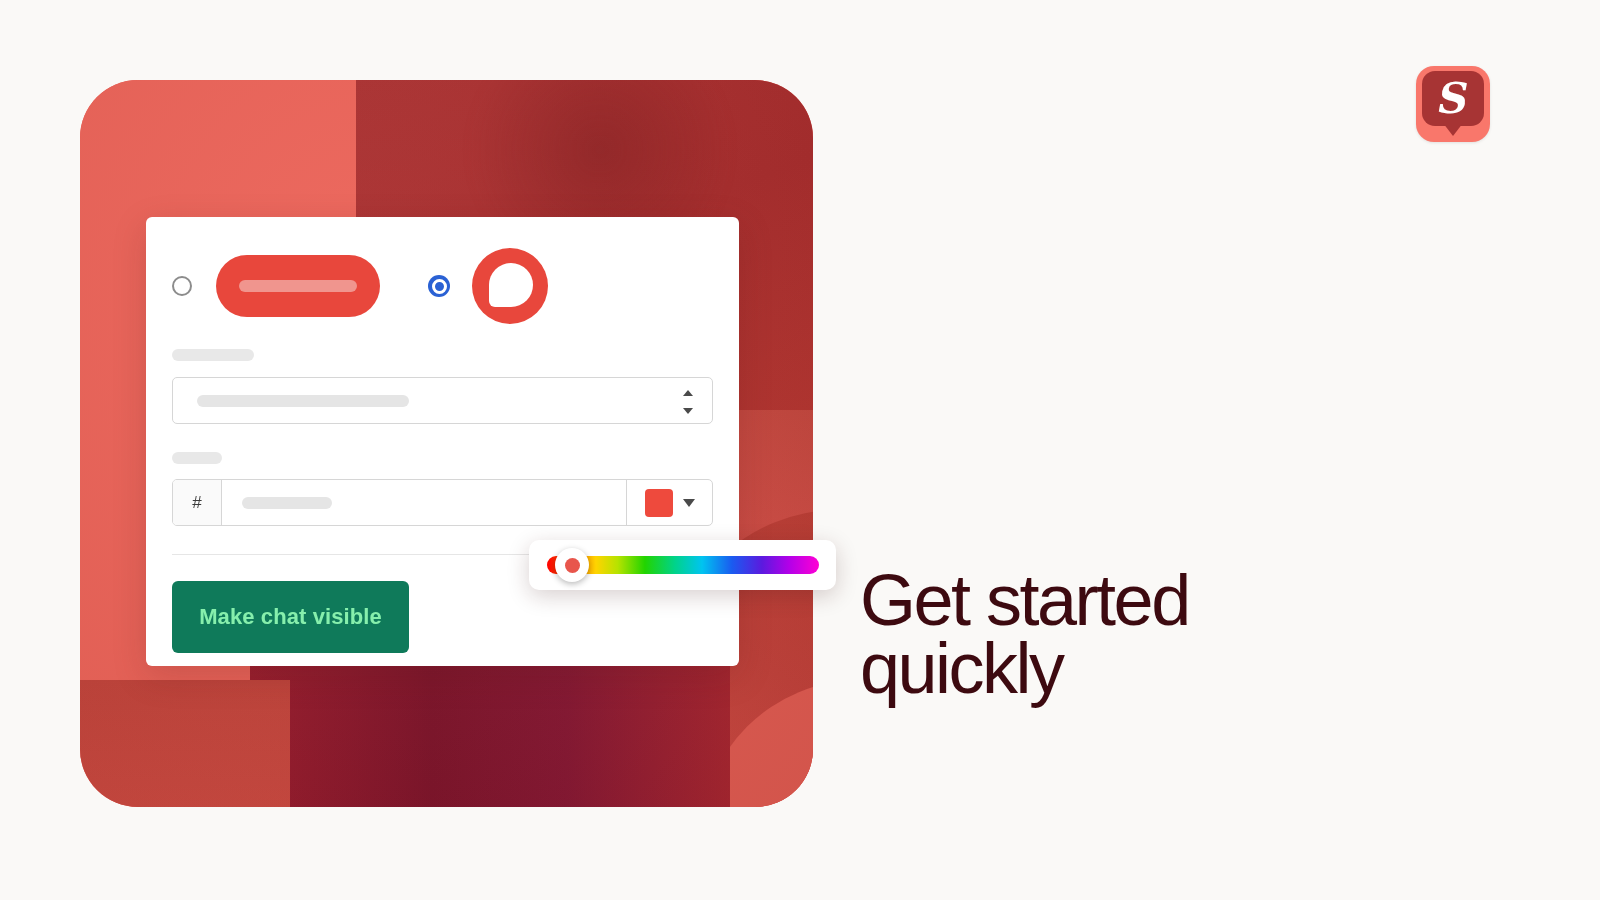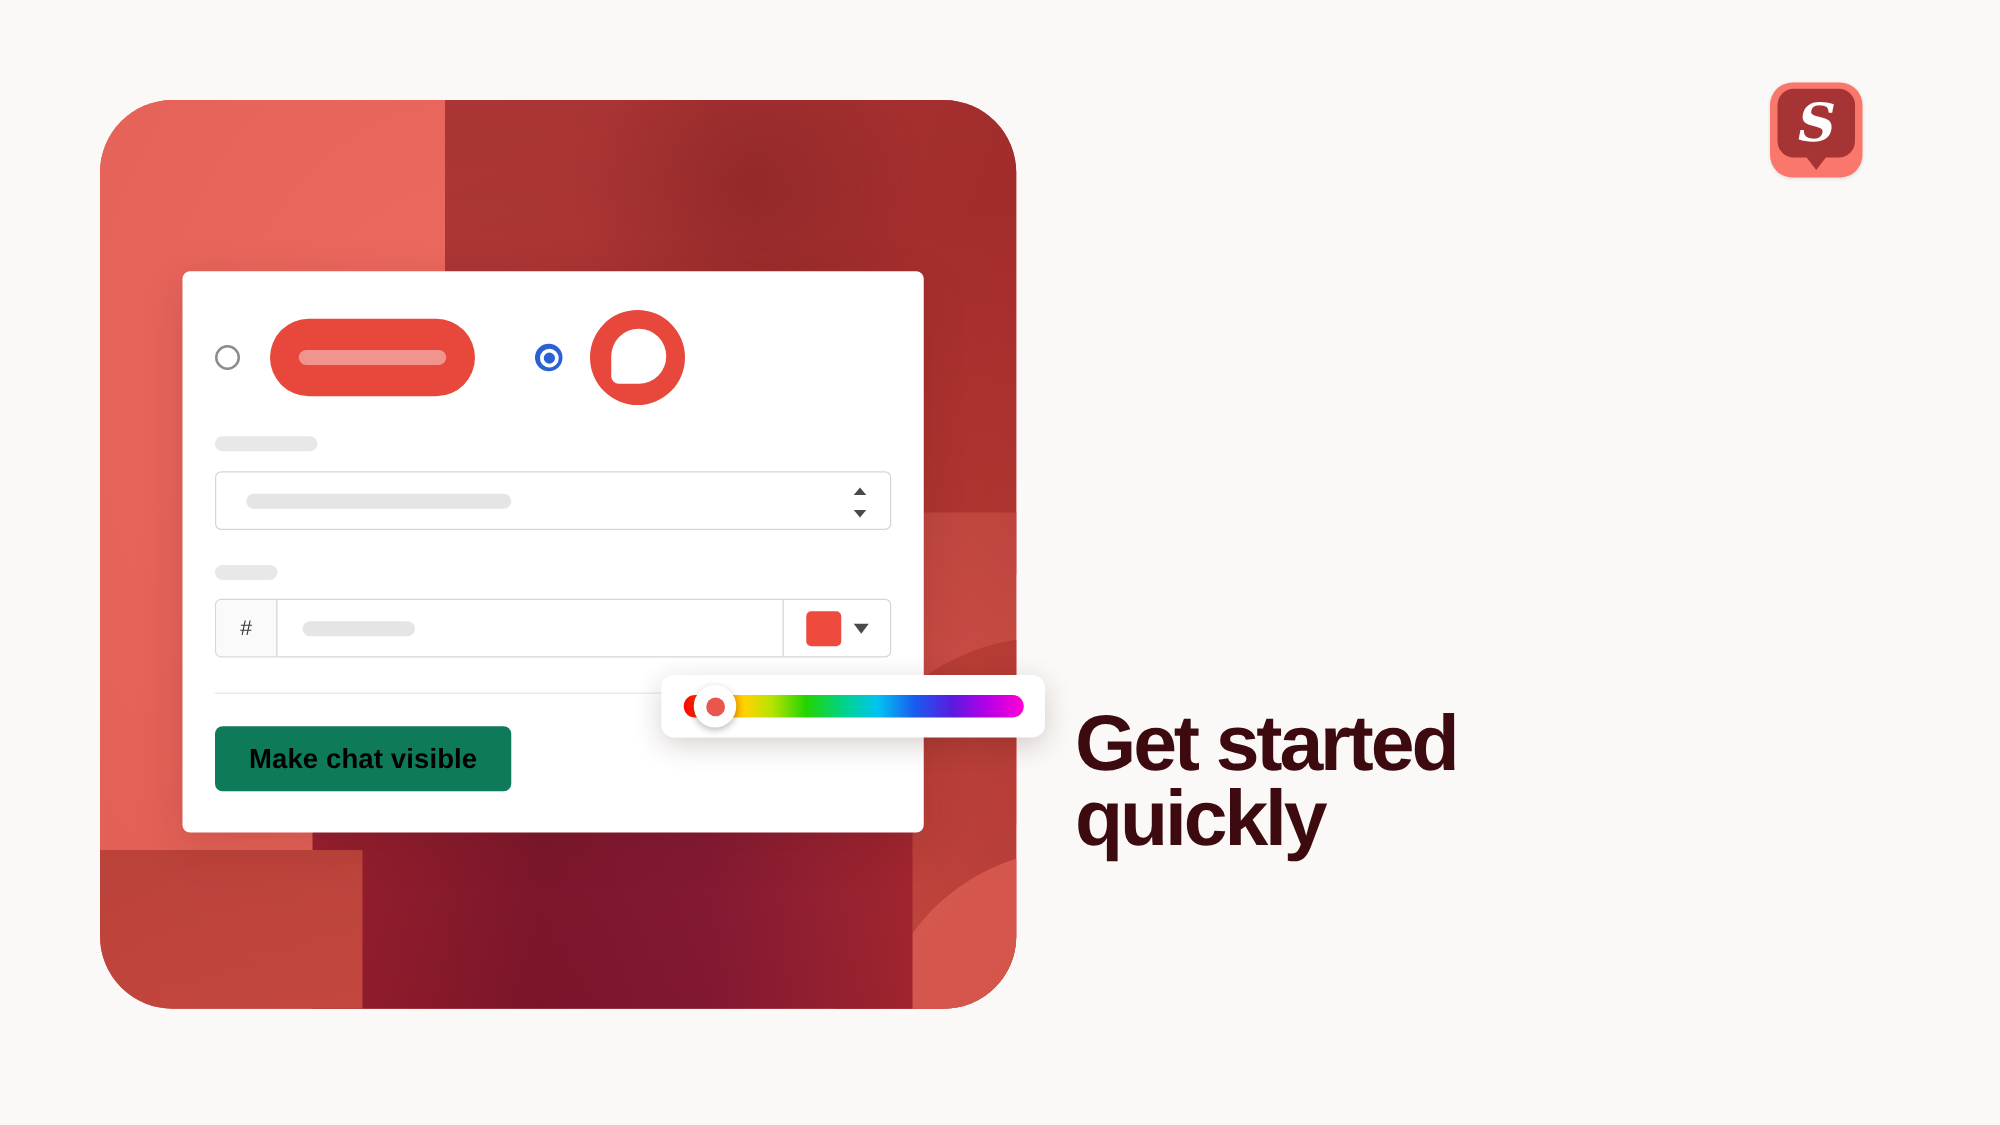--- a/index.html
+++ b/index.html
@@ -357,24 +357,24 @@
     width: 541px;
     height: 1px;
     background: #e6e6e6;
   }
 
   .cta-button {
     position: absolute;
     left: 26px;
     top: 364px;
     min-width: 237px;
-    height: 52px;
+    height: 72px;
     border-radius: 6px;
     background: #0f7a5a;
-    color: #000000;
+    color: #86efac;
     border: none;
     font-family: "Liberation Sans", sans-serif;
     font-size: 22px;
     font-weight: 700;
     letter-spacing: 0.1px;
     cursor: pointer;
     padding: 0 24px;
   }
 
   
@@ -424,22 +424,22 @@
   }
 
   
   .headline {
     position: absolute;
     left: 860px;
     top: 566px;
     width: 620px;
     color: #3d0a10;
     font-family: "Liberation Sans", sans-serif;
-    font-size: 63px;
-    font-weight: 700;
+    font-size: 72px;
+    font-weight: 400;
     line-height: 0.95;
     letter-spacing: -2.5px;
     white-space: pre-line;
   }
 </style>
 </head>
 <body>
 
 <div class="hero-card">
   <div class="blob blob-left"></div>

